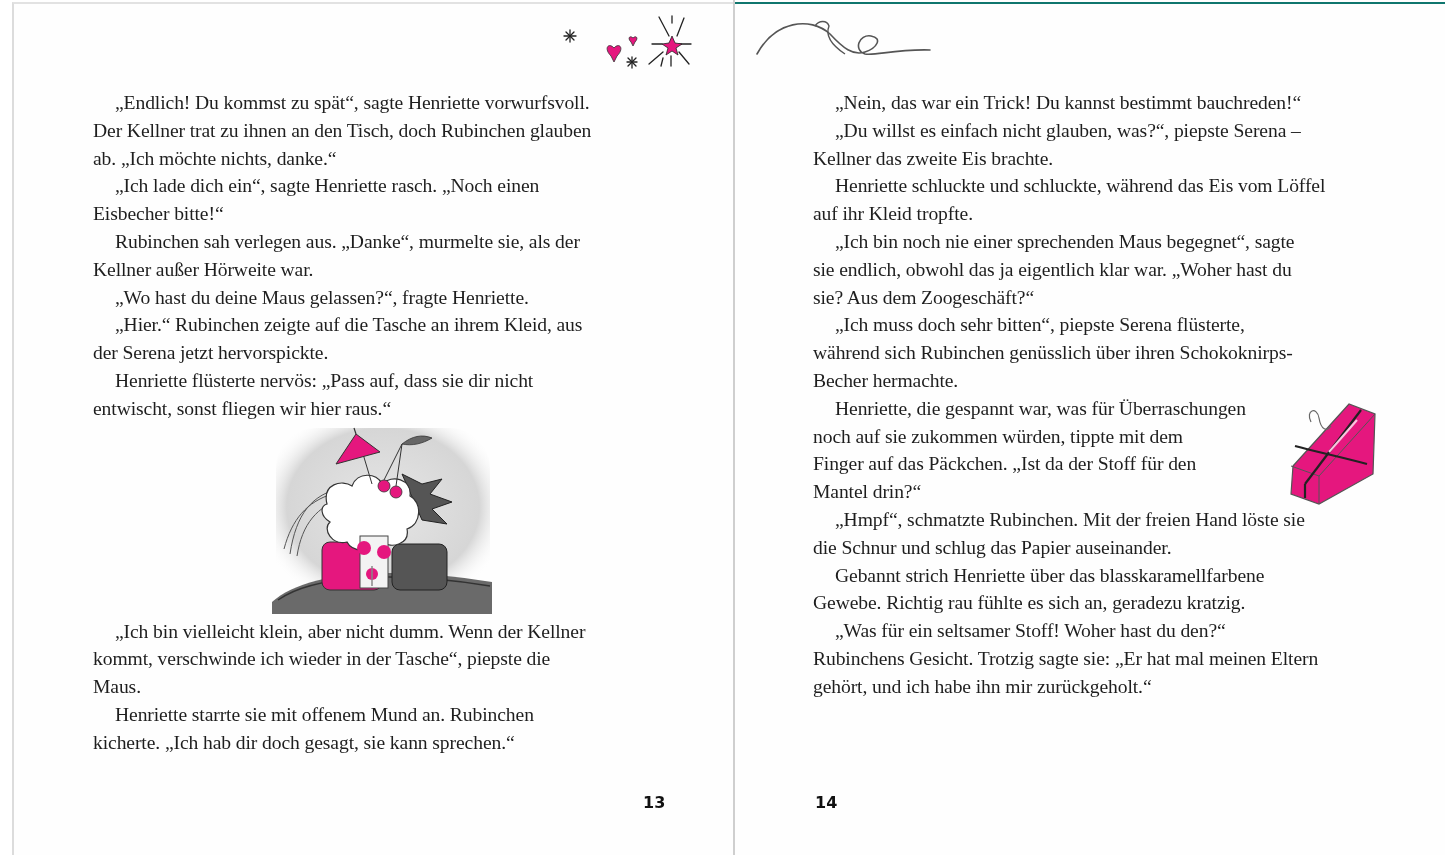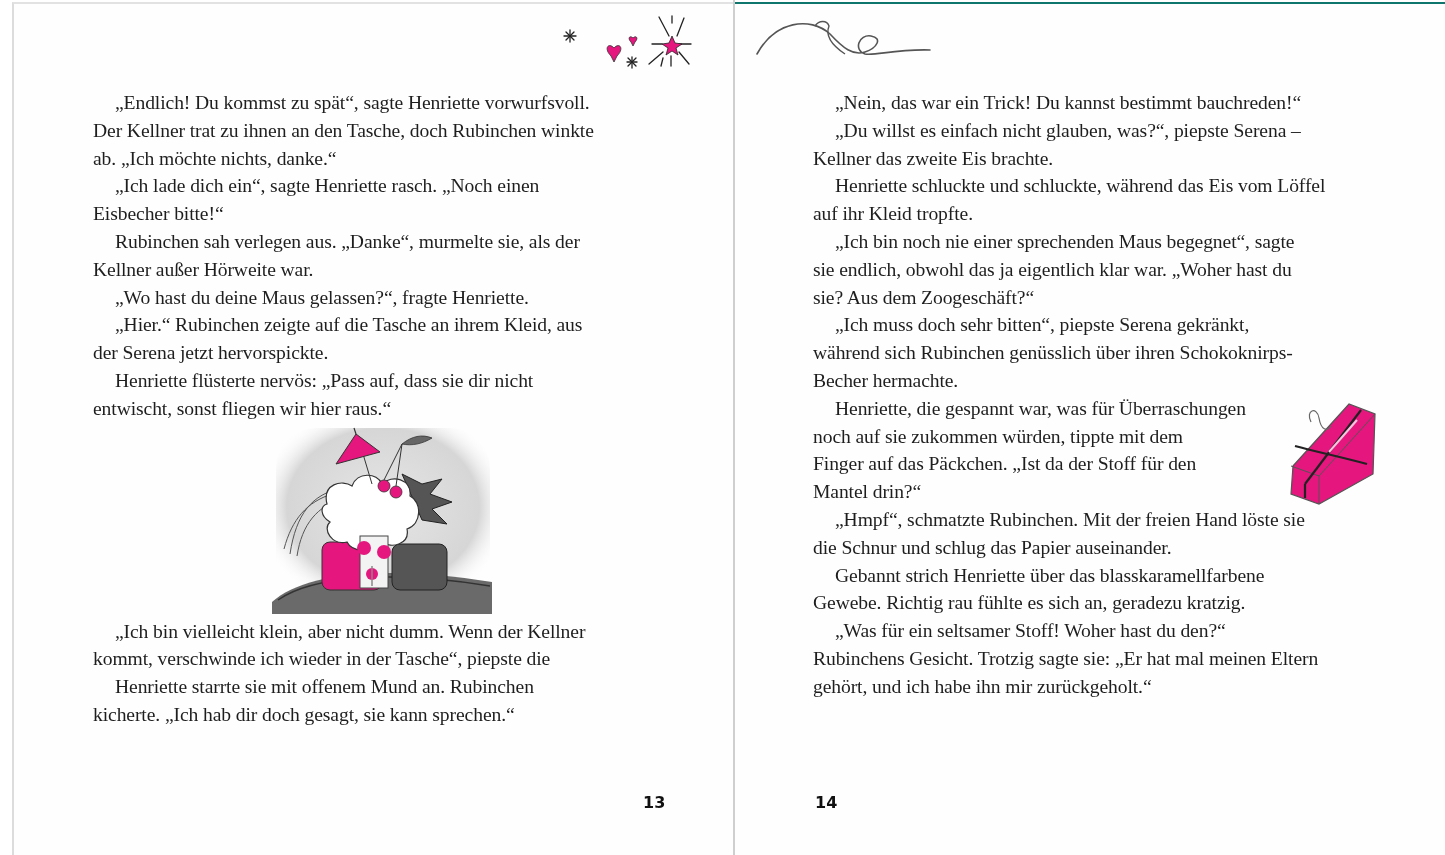--- a/index.html
+++ b/index.html
@@ -71,34 +71,35 @@
           <line x1="112" y1="42" x2="112" y2="52"></line>
         <line x1="104" y1="44" x2="102" y2="52"></line>
       </g>
       <polygon points="113,22 116,29 123,30 117,34 119,41 113,37 107,41 109,34 103,30 110,29" fill="#e5177e" stroke="#222" stroke-width="0.8"></polygon>
       <path d="M52,42 C44,34 50,28 55,34 C60,28 66,34 58,42 L55,48 Z" fill="#e5177e" stroke="#333" stroke-width="0.8"></path>
       <path d="M72,28 C68,24 71,21 74,24 C77,21 80,24 76,28 L74,32 Z" fill="#e5177e" stroke="#333" stroke-width="0.8"></path>
     </svg>
 
     <div class="text-block text-left">
       <div class="line indent">„Endlich! Du kommst zu spät“, sagte Henriette vorwurfsvoll.</div>
-      <div class="line">Der Kellner trat zu ihnen an den Tasche, doch Rubinchen winkte</div>
+      <div class="line">Der Kellner trat zu ihnen an den Tisch, doch Rubinchen glauben</div>
       <div class="line">ab. „Ich möchte nichts, danke.“</div>
       <div class="line indent">„Ich lade dich ein“, sagte Henriette rasch. „Noch einen</div>
       <div class="line">Eisbecher bitte!“</div>
       <div class="line indent">Rubinchen sah verlegen aus. „Danke“, murmelte sie, als der</div>
       <div class="line">Kellner außer Hörweite war.</div>
       <div class="line indent">„Wo hast du deine Maus gelassen?“, fragte Henriette.</div>
       <div class="line indent">„Hier.“ Rubinchen zeigte auf die Tasche an ihrem Kleid, aus</div>
       <div class="line">der Serena jetzt hervorspickte.</div>
       <div class="line indent">Henriette flüsterte nervös: „Pass auf, dass sie dir nicht</div>
       <div class="line">entwischt, sonst fliegen wir hier raus.“</div>
       <div style="height:195px"></div>
       <div class="line indent">„Ich bin vielleicht klein, aber nicht dumm. Wenn der Kellner</div>
       <div class="line">kommt, verschwinde ich wieder in der Tasche“, piepste die</div>
+      <div class="line">Maus.</div>
       <div class="line indent">Henriette starrte sie mit offenem Mund an. Rubinchen</div>
       <div class="line">kicherte. „Ich hab dir doch gesagt, sie kann sprechen.“</div>
     </div>
 
     <svg class="illus-sundae" viewBox="0 0 222 190">
       <defs>
         <radialGradient id="bgGlow" cx="50%" cy="45%" r="60%">
           <stop offset="0%" stop-color="#e6e6e6"></stop>
             <stop offset="75%" stop-color="#d6d6d6"></stop>
             <stop offset="100%" stop-color="#ffffff" stop-opacity="0"></stop>
@@ -142,21 +143,21 @@
 
     <div class="text-block text-right">
       <div class="line indent">„Nein, das war ein Trick! Du kannst bestimmt bauchreden!“</div>
       <div class="line indent">„Du willst es einfach nicht glauben, was?“, piepste Serena –</div>
       <div class="line">Kellner das zweite Eis brachte.</div>
       <div class="line indent">Henriette schluckte und schluckte, während das Eis vom Löffel</div>
       <div class="line">auf ihr Kleid tropfte.</div>
       <div class="line indent">„Ich bin noch nie einer sprechenden Maus begegnet“, sagte</div>
       <div class="line">sie endlich, obwohl das ja eigentlich klar war. „Woher hast du</div>
       <div class="line">sie? Aus dem Zoogeschäft?“</div>
-      <div class="line indent">„Ich muss doch sehr bitten“, piepste Serena gekränkt,</div>
+      <div class="line indent">„Ich muss doch sehr bitten“, piepste Serena flüsterte,</div>
       <div class="line">während sich Rubinchen genüsslich über ihren Schokoknirps-</div>
       <div class="line">Becher hermachte.</div>
       <div class="line indent">Henriette, die gespannt war, was für Überraschungen</div>
       <div class="line">noch auf sie zukommen würden, tippte mit dem</div>
       <div class="line">Finger auf das Päckchen. „Ist da der Stoff für den</div>
       <div class="line">Mantel drin?“</div>
       <div class="line indent">„Hmpf“, schmatzte Rubinchen. Mit der freien Hand löste sie</div>
       <div class="line">die Schnur und schlug das Papier auseinander.</div>
       <div class="line indent">Gebannt strich Henriette über das blasskaramellfarbene</div>
       <div class="line">Gewebe. Richtig rau fühlte es sich an, geradezu kratzig.</div>

